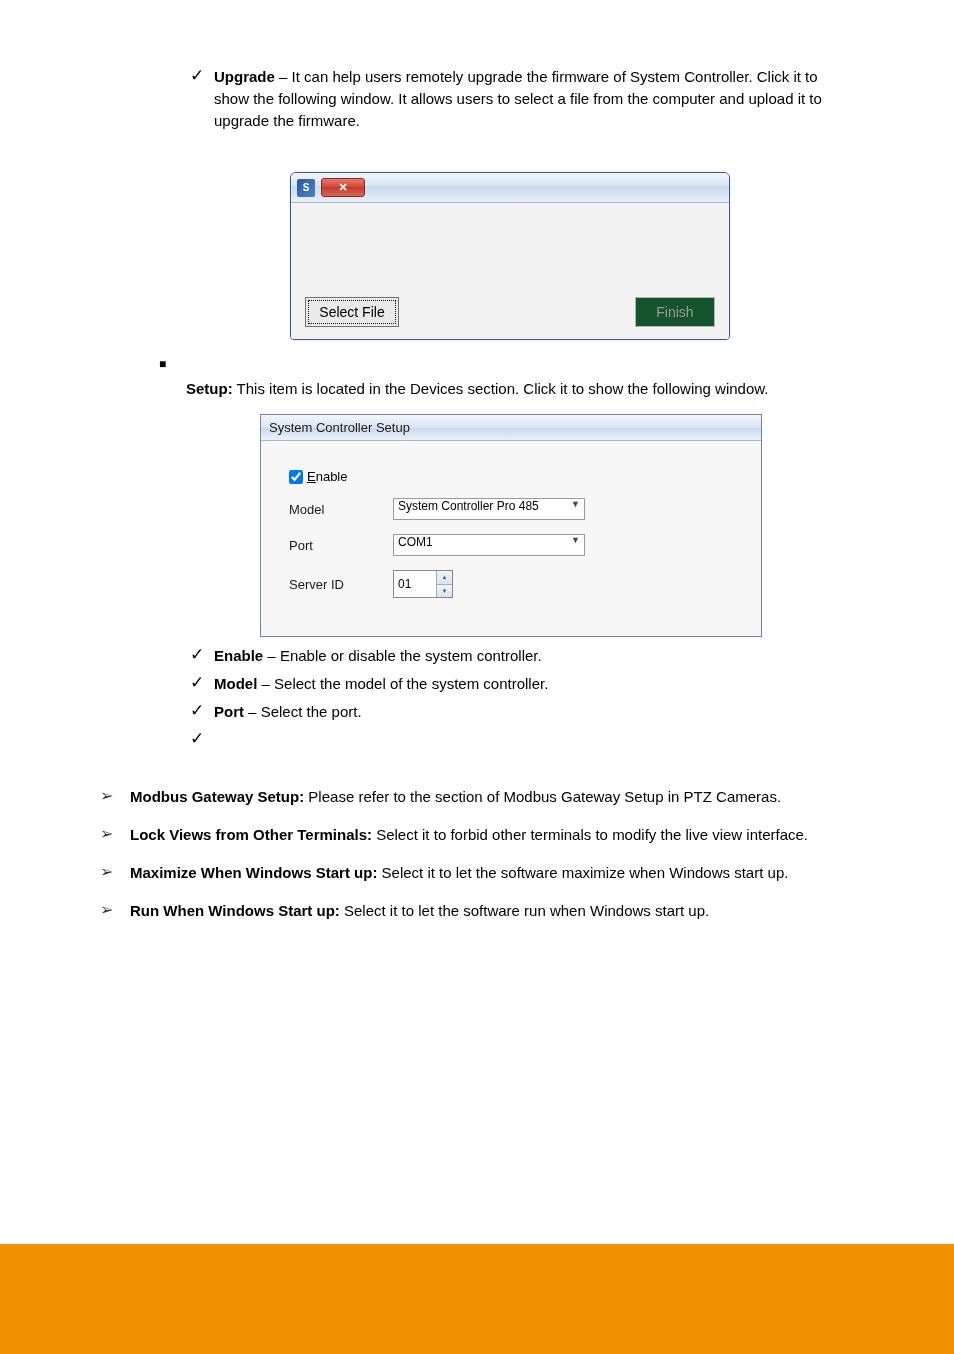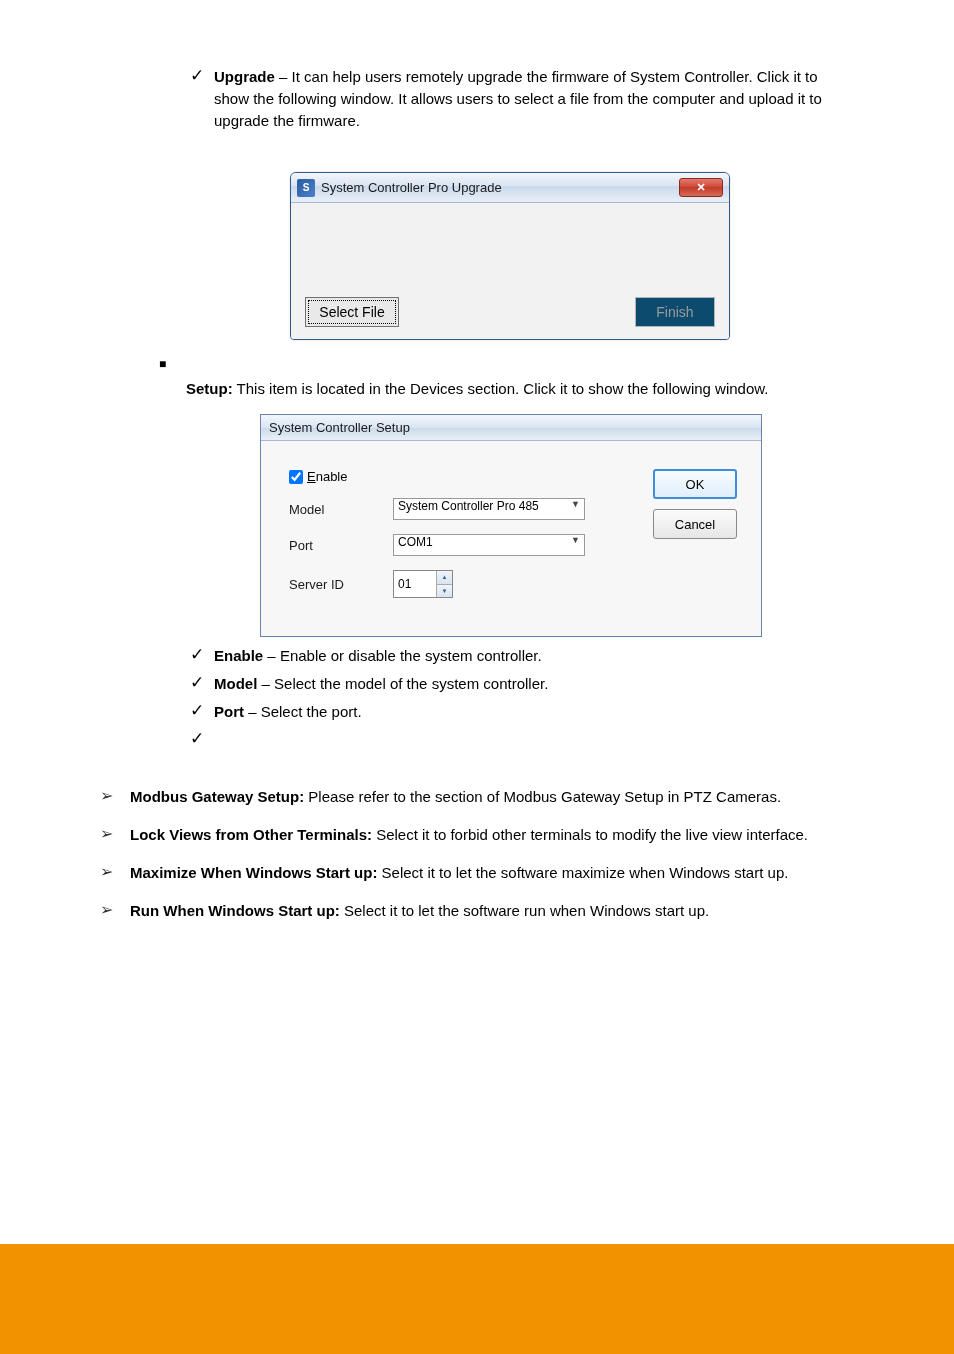--- a/index.html
+++ b/index.html
@@ -111,21 +111,21 @@
     border: 1px solid #707070;
     outline: 1px dotted #000;
     outline-offset: -4px;
     background: #e9e9e9;
     font-size: 14px;
     display: flex; align-items: center; justify-content: center;
   }
   .btn-finish {
     width: 80px; height: 30px;
     border: 1px solid #b5b5b5;
-    background: #0c4a6e;
+    background: #14532d;
     color: #9a9a9a;
     font-size: 14px;
     display: flex; align-items: center; justify-content: center;
   }
 
   
   .win2 {
     width: 502px;
     margin: 10px 0 8px 100px;
     border: 1px solid #6a85aa;
@@ -241,21 +241,20 @@
   <div class="bullet-check">
     <span class="icon">✓</span>
     <div class="txt">
       <span class="term">Upgrade</span><span> – </span><span>It can help users remotely upgrade the firmware of System Controller. Click it to show the following window. It allows users to select a file from the computer and upload it to upgrade the firmware.</span>
     </div>
   </div>
 
   <div class="win1">
     <div class="win1-titlebar">
       <div class="win1-appicon">S</div>
-      <div class="win1-title">System Controller Pro Upgrade</div>
       <div class="win1-close">
         <span>✕</span>
       </div>
     </div>
     <div class="win1-body">
       <div class="btn-selectfile">Select File</div>
       <div class="btn-finish">Finish</div>
     </div>
   </div>
 
@@ -294,24 +293,20 @@
           <div class="win2-label">Server ID</div>
           <div class="win2-spinner">
             <div class="val">01</div>
             <div class="arrows">
               <div>▲</div>
               <div>▼</div>
             </div>
           </div>
         </div>
       </div>
-      <div class="win2-buttons">
-        <div class="btn-ok">OK</div>
-        <div class="btn-cancel">Cancel</div>
-      </div>
     </div>
   </div>
 
   <div class="bullet-check">
     <span class="icon">✓</span>
     <div class="txt">
       <span class="term">Enable</span><span> – </span><span>Enable or disable the system controller.</span>
     </div>
   </div>
   <div class="bullet-check">

